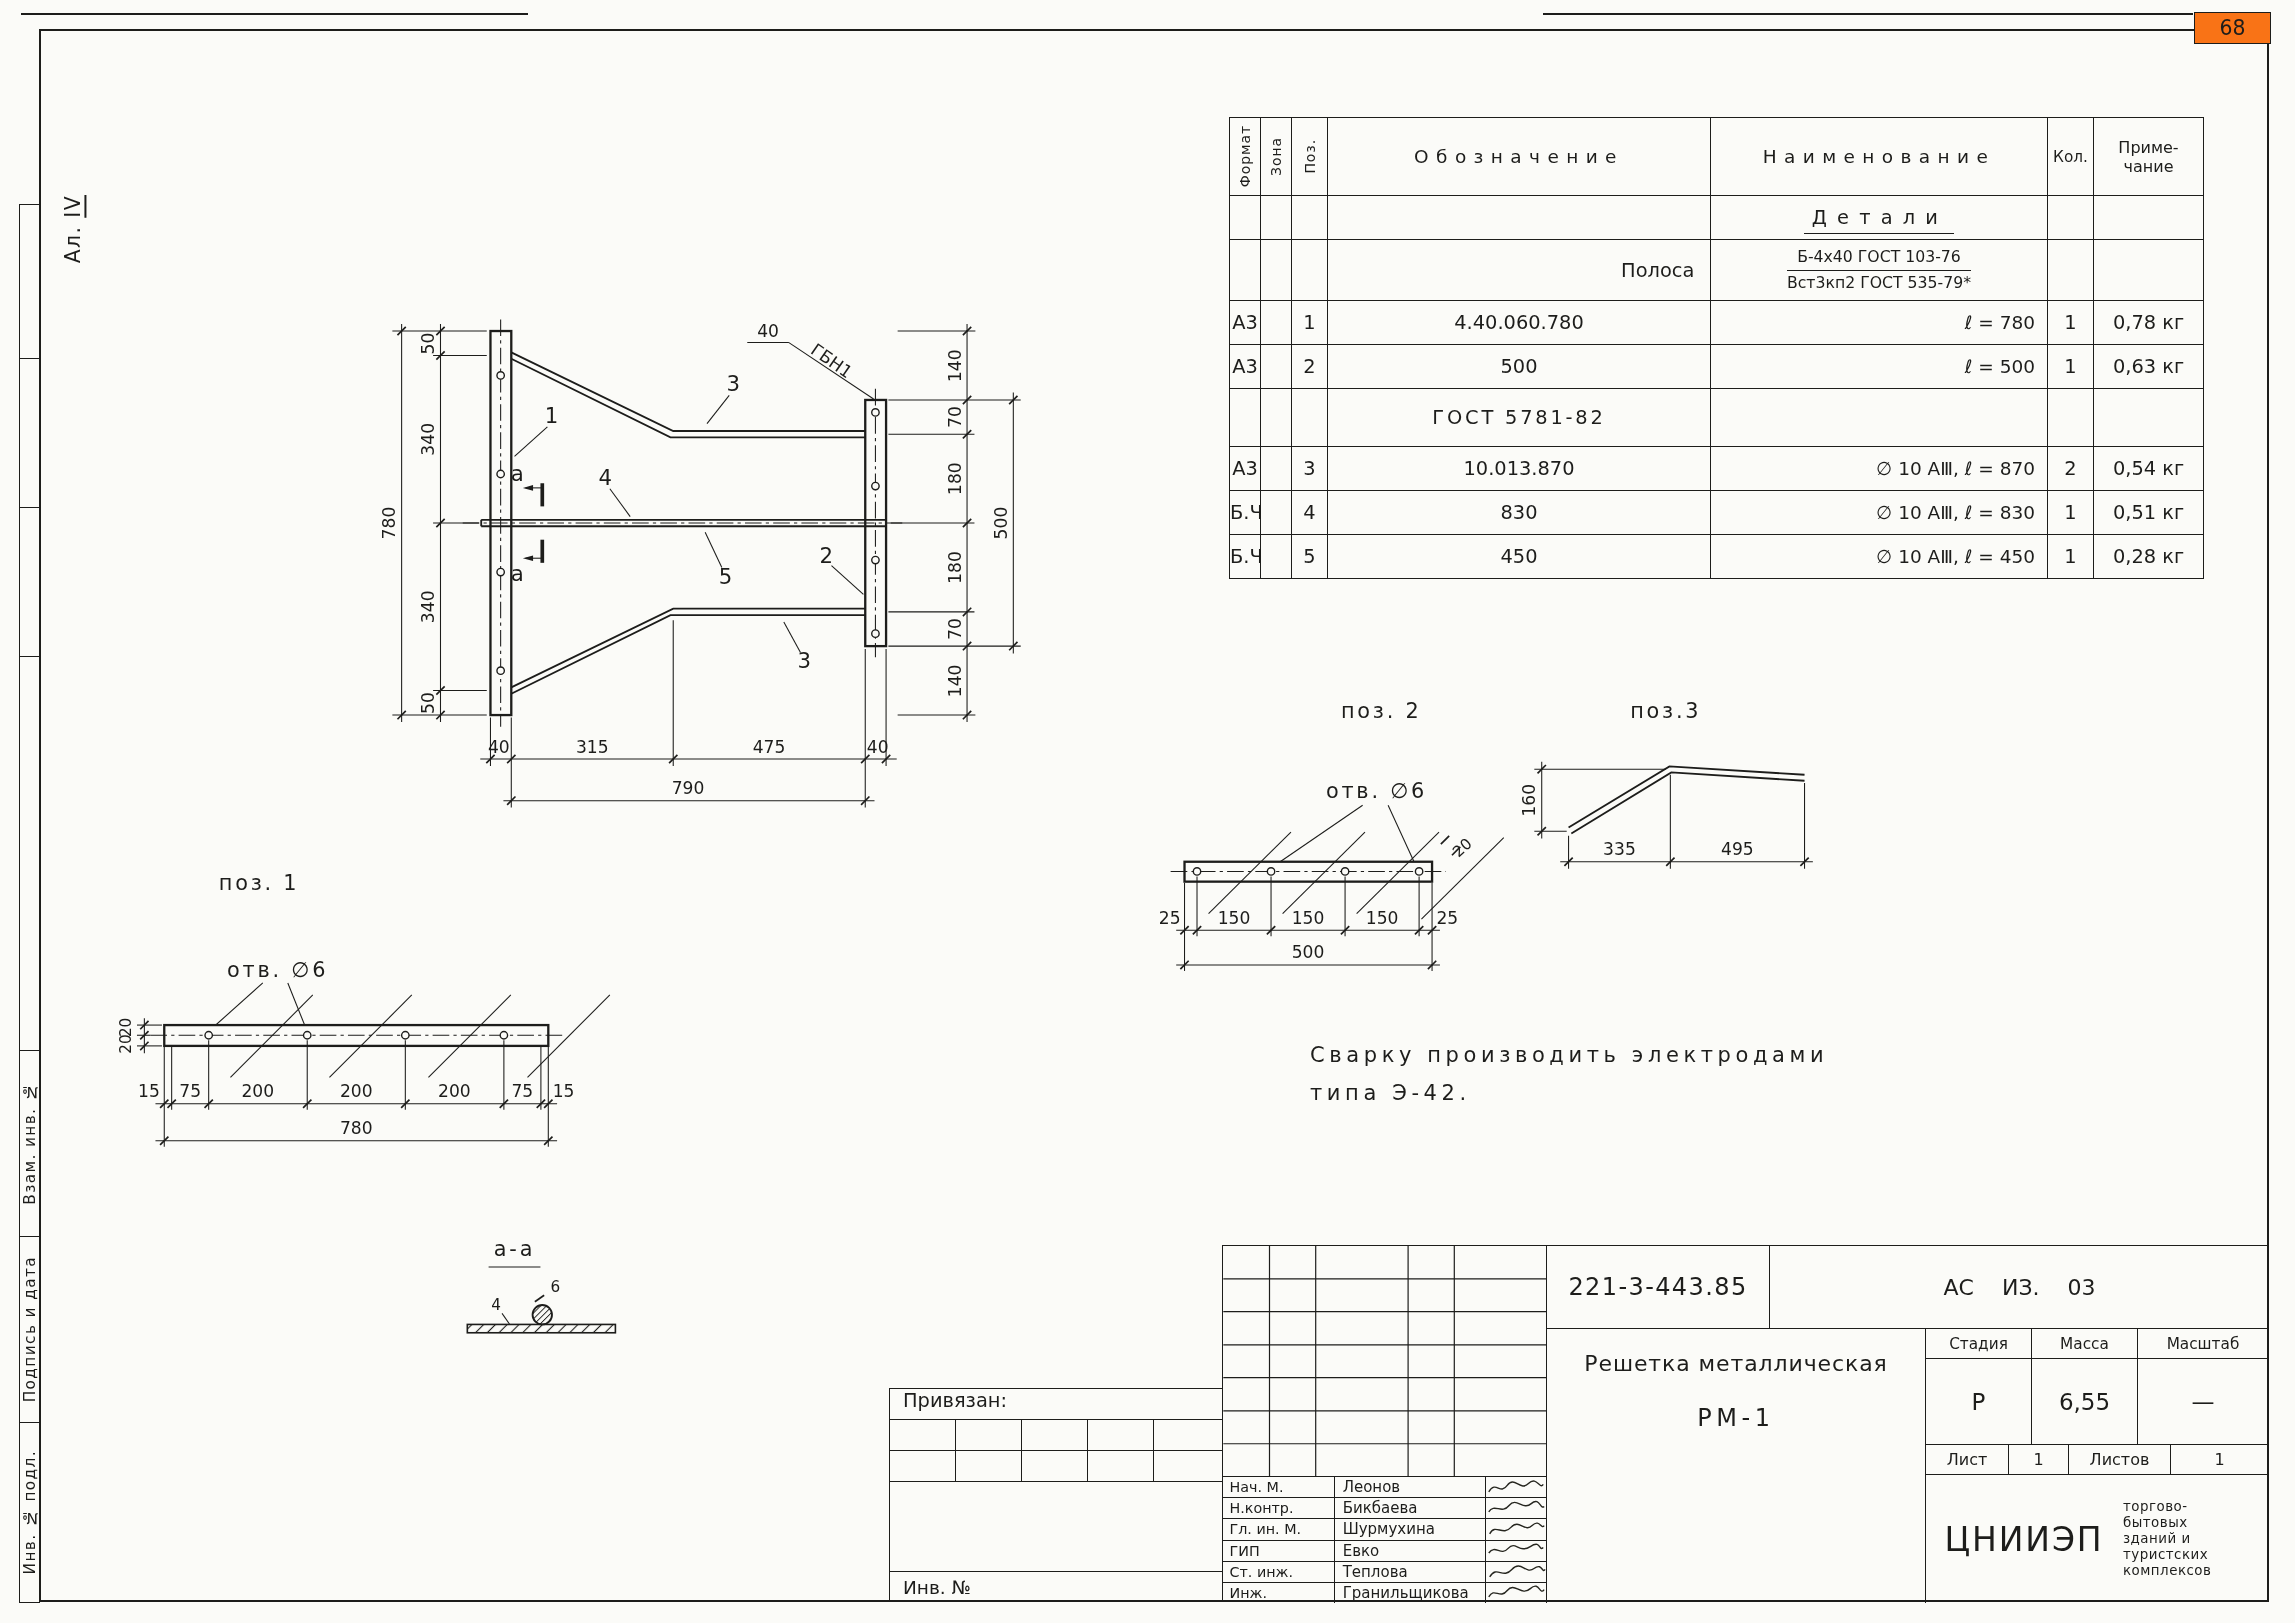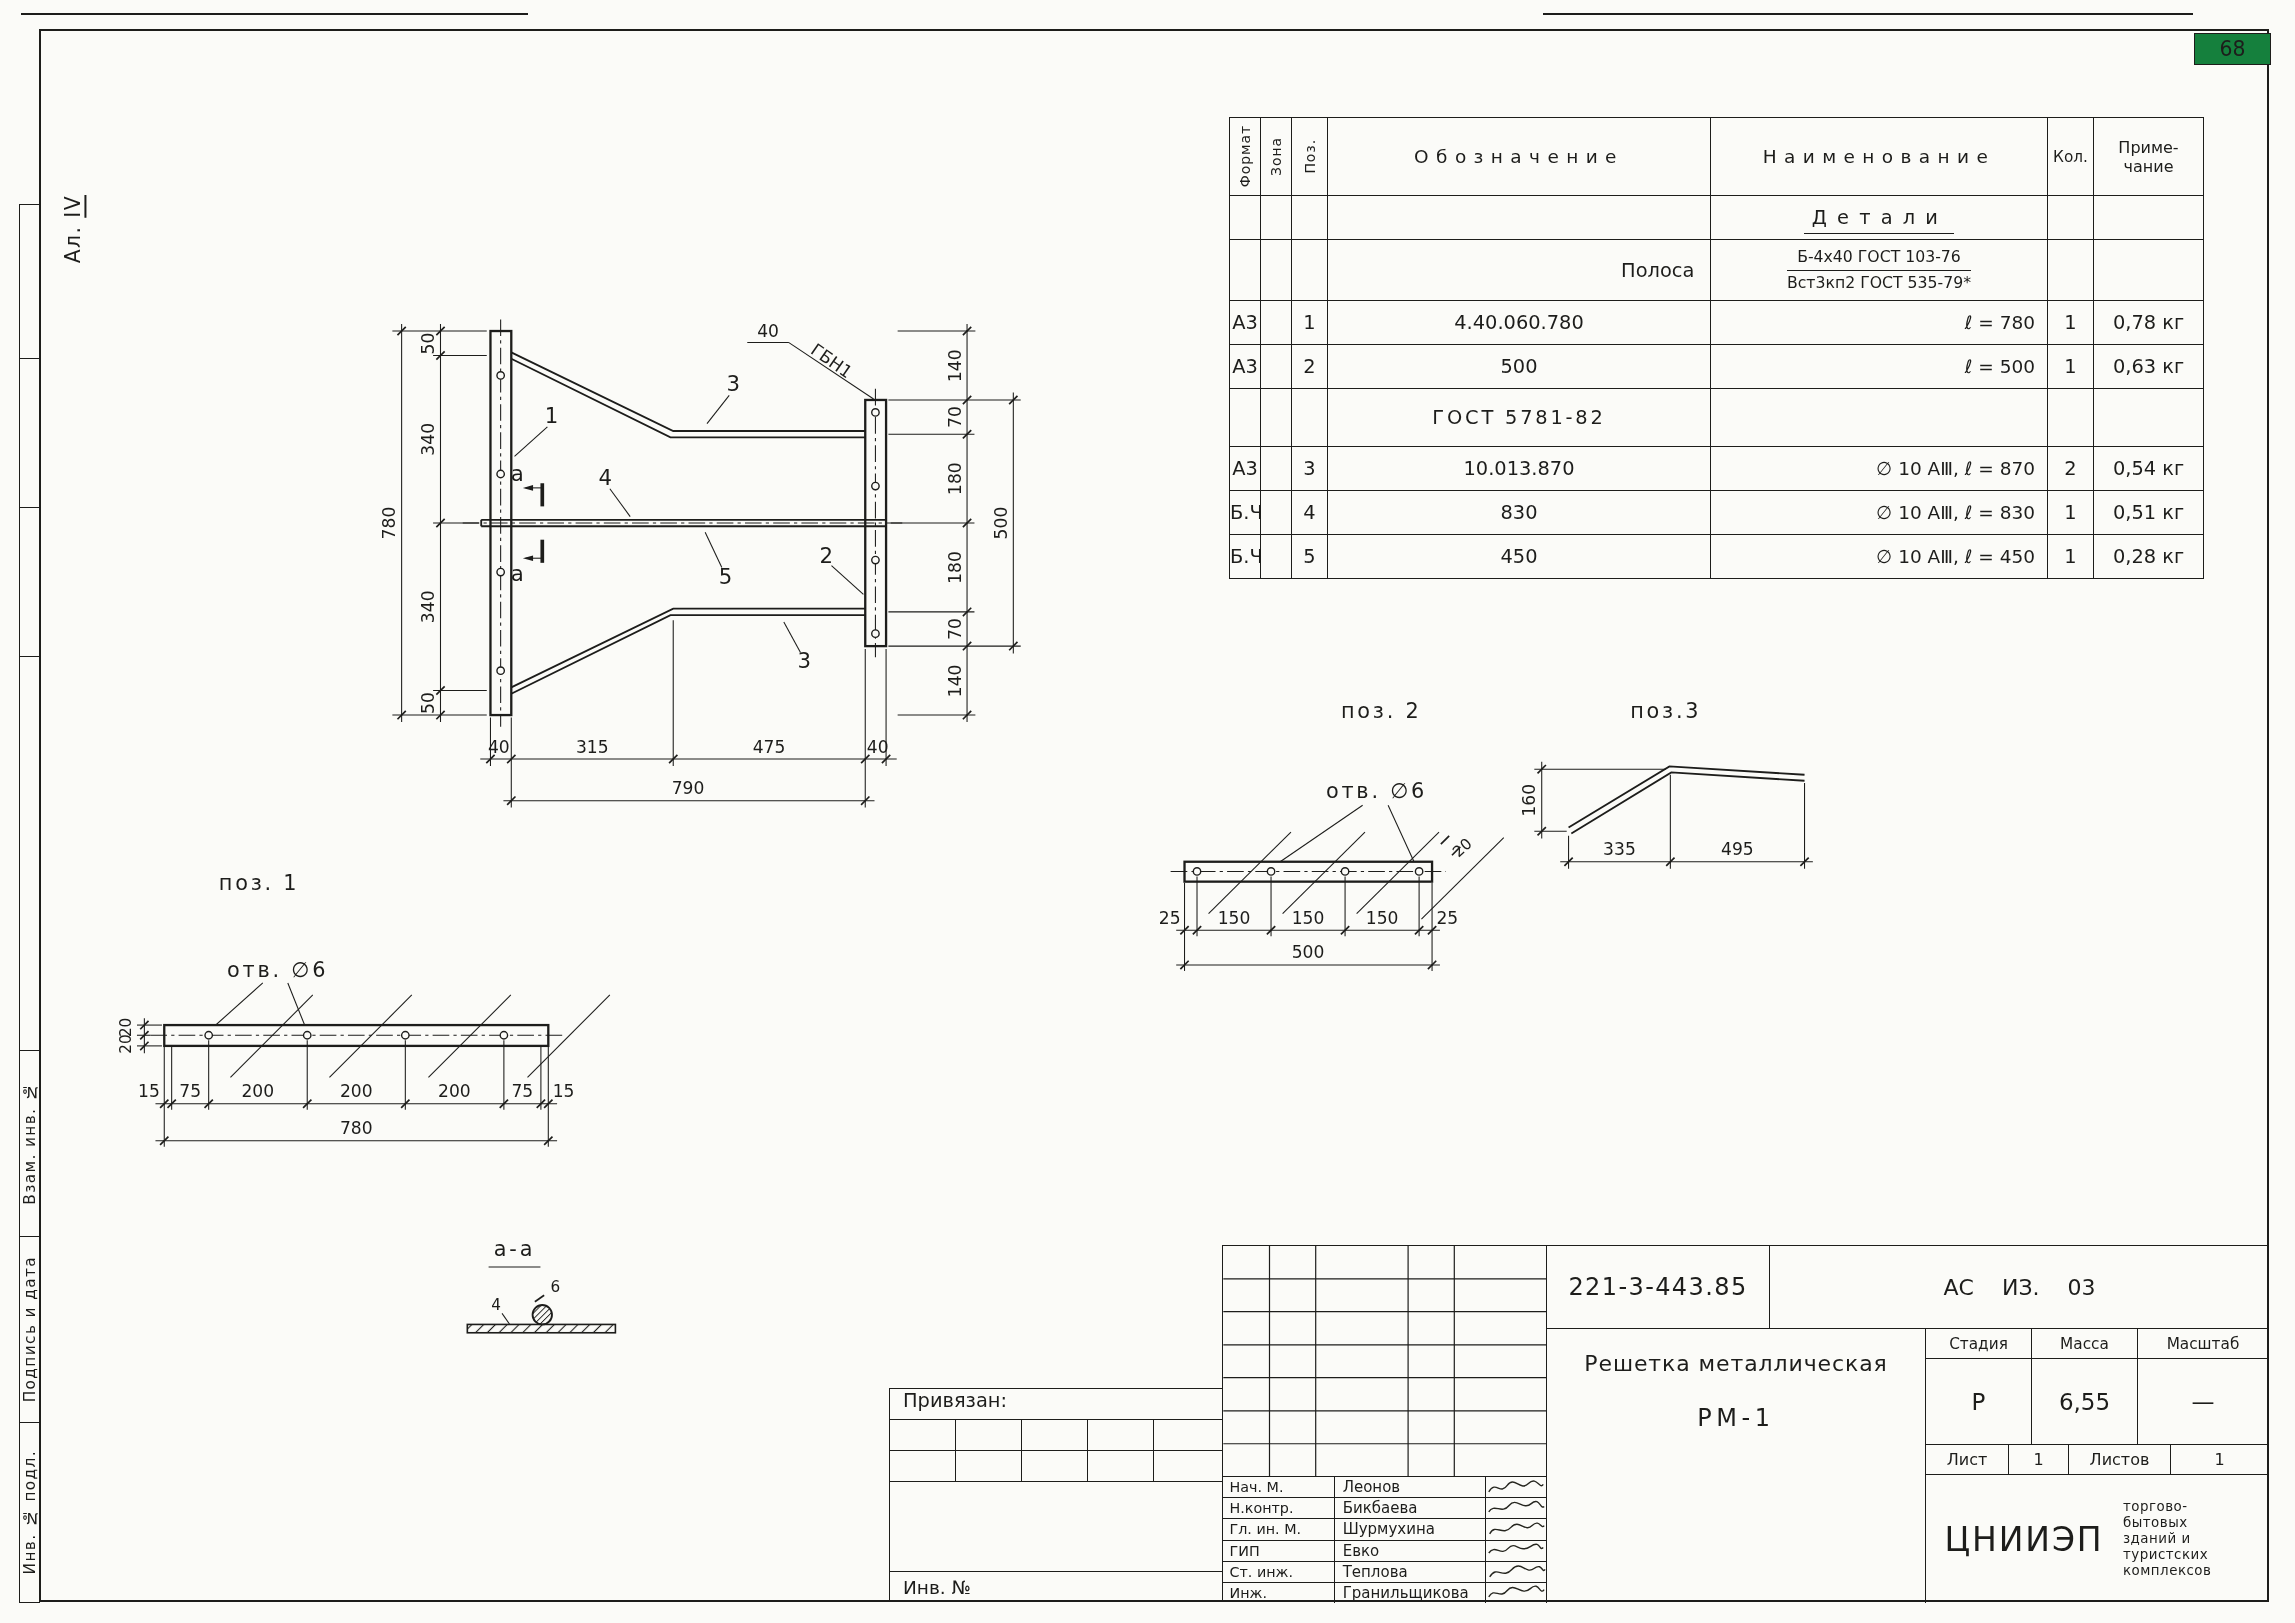--- a/index.html
+++ b/index.html
@@ -2,22 +2,22 @@
 <html style="font-size:7.4px"><head>
 <meta charset="utf-8">
 <style>
   html,body{margin:0;padding:0;background:#e8e8e4;}
   .page{position:relative;width:2295px;height:1624px;background:#fbfbf8;
         font-family:"DejaVu Sans",sans-serif;color:#1d1d1b;overflow:hidden;}
   .abs{position:absolute;box-sizing:border-box;}
   
   .frame{left:39px;top:29px;width:2230px;height:1573px;border:2.3px solid #1d1d1b;pointer-events:none;}
   .topline{height:1.9px;background:#1d1d1b;}
-  .pgbox{left:2194px;top:12px;width:77px;height:32px;border:1.9px solid #1d1d1b;background:#15803d;
-         display:flex;align-items:center;justify-content:center;font-size:20.4px;margin-top:21px;}
+  .pgbox{left:2194px;top:12px;width:77px;height:32px;border:1.9px solid #1d1d1b;background:#f97316;
+         display:flex;align-items:center;justify-content:center;font-size:20.4px;}
   
   .vtx{writing-mode:vertical-rl;transform:rotate(180deg);letter-spacing:1.4px;}
   
   .sidebar{left:18.5px;top:204px;width:21px;height:1399px;border:1.4px solid #1d1d1b;border-right:none;
            display:flex;flex-direction:column;}
   .sidebar .cell{border-bottom:1.4px solid #1d1d1b;display:flex;align-items:center;justify-content:center;font-size:15.3px;}
   .sidebar .cell:last-child{border-bottom:none;}
   .corner{left:59px;top:185px;height:88px;width:28px;display:flex;align-items:center;justify-content:center;font-size:20.4px;}
   .corner .u2{text-decoration:underline;}
   
@@ -499,20 +499,24 @@
           <td></td>
           <td>5</td>
       <td>450</td>
       <td class="cell-rt">∅ 10 АⅢ, ℓ = 450</td>
       <td>1</td>
           <td>0,28 кг</td>
     </tr>
   </tbody>
     </table>
 
+  <div class="abs weld">
+    <div>Сварку производить электродами</div>
+    <div>типа Э-42.</div>
+  </div>
 
   <div class="abs priv">
     <div class="r1">
         <span>Привязан:</span>
       </div>
     <div class="rc">
       <div style="width:65px"></div>
         <div style="width:65px"></div>
         <div style="width:65px"></div>
         <div style="width:65px"></div>

